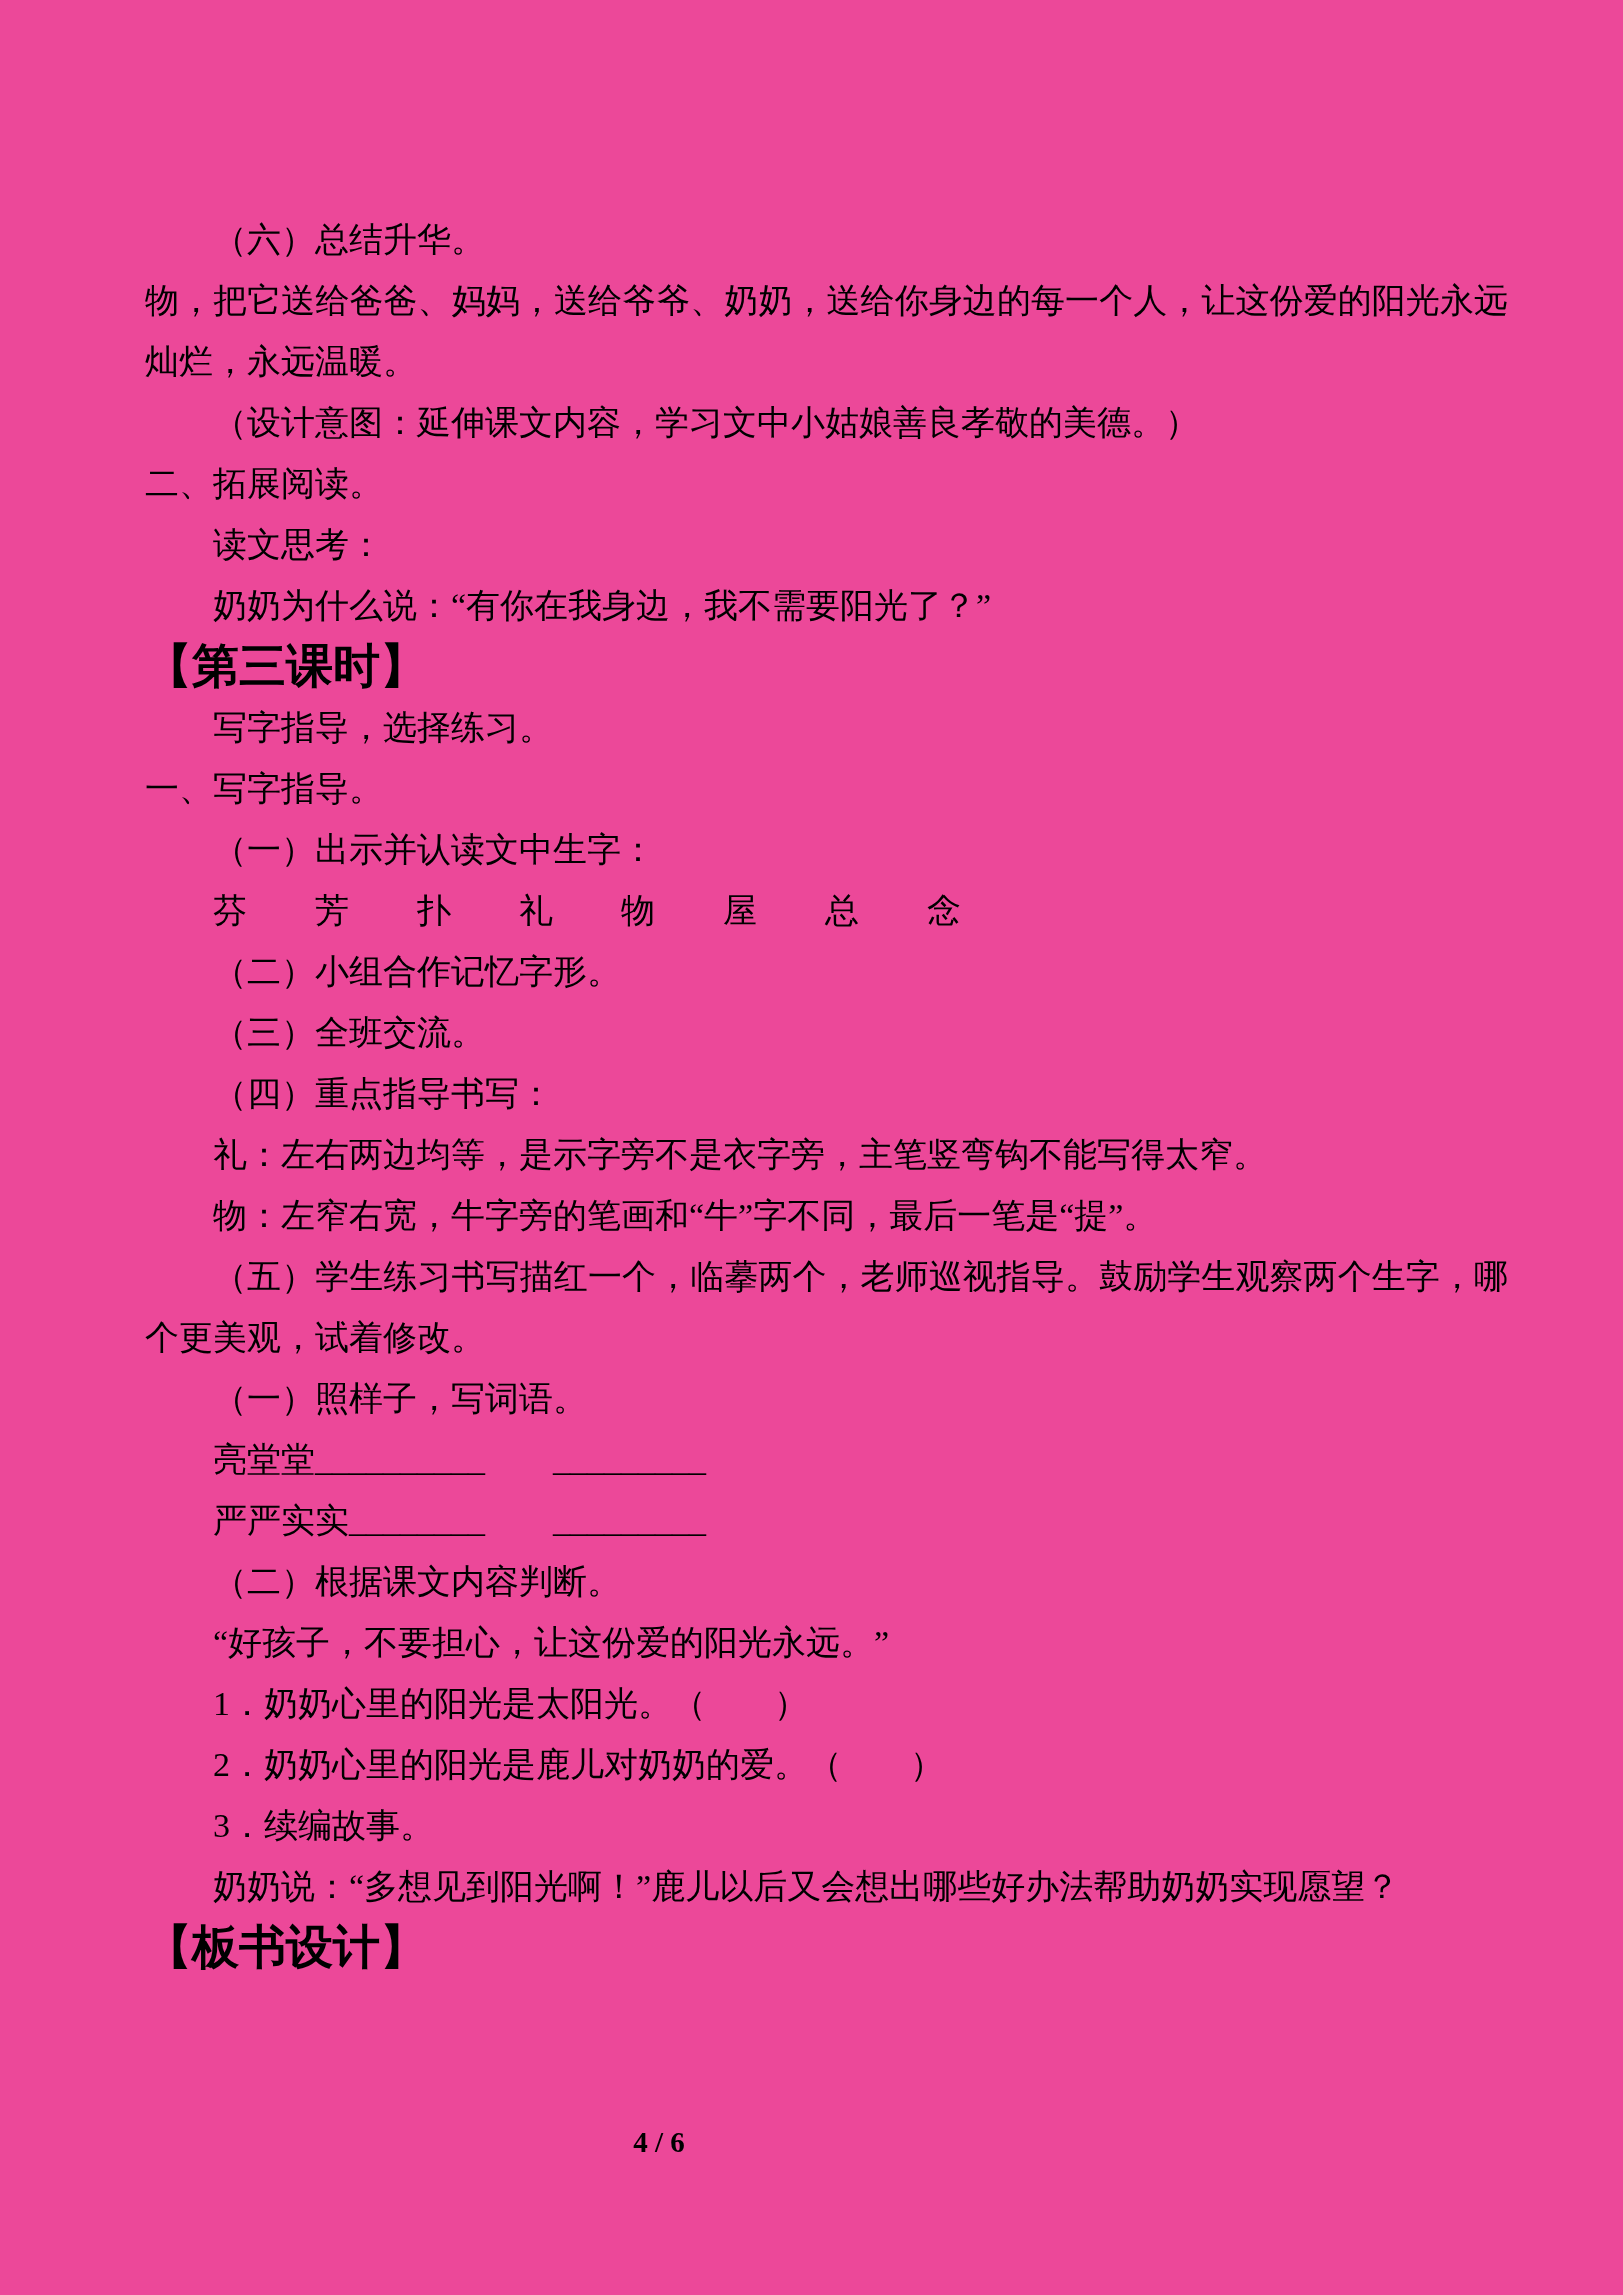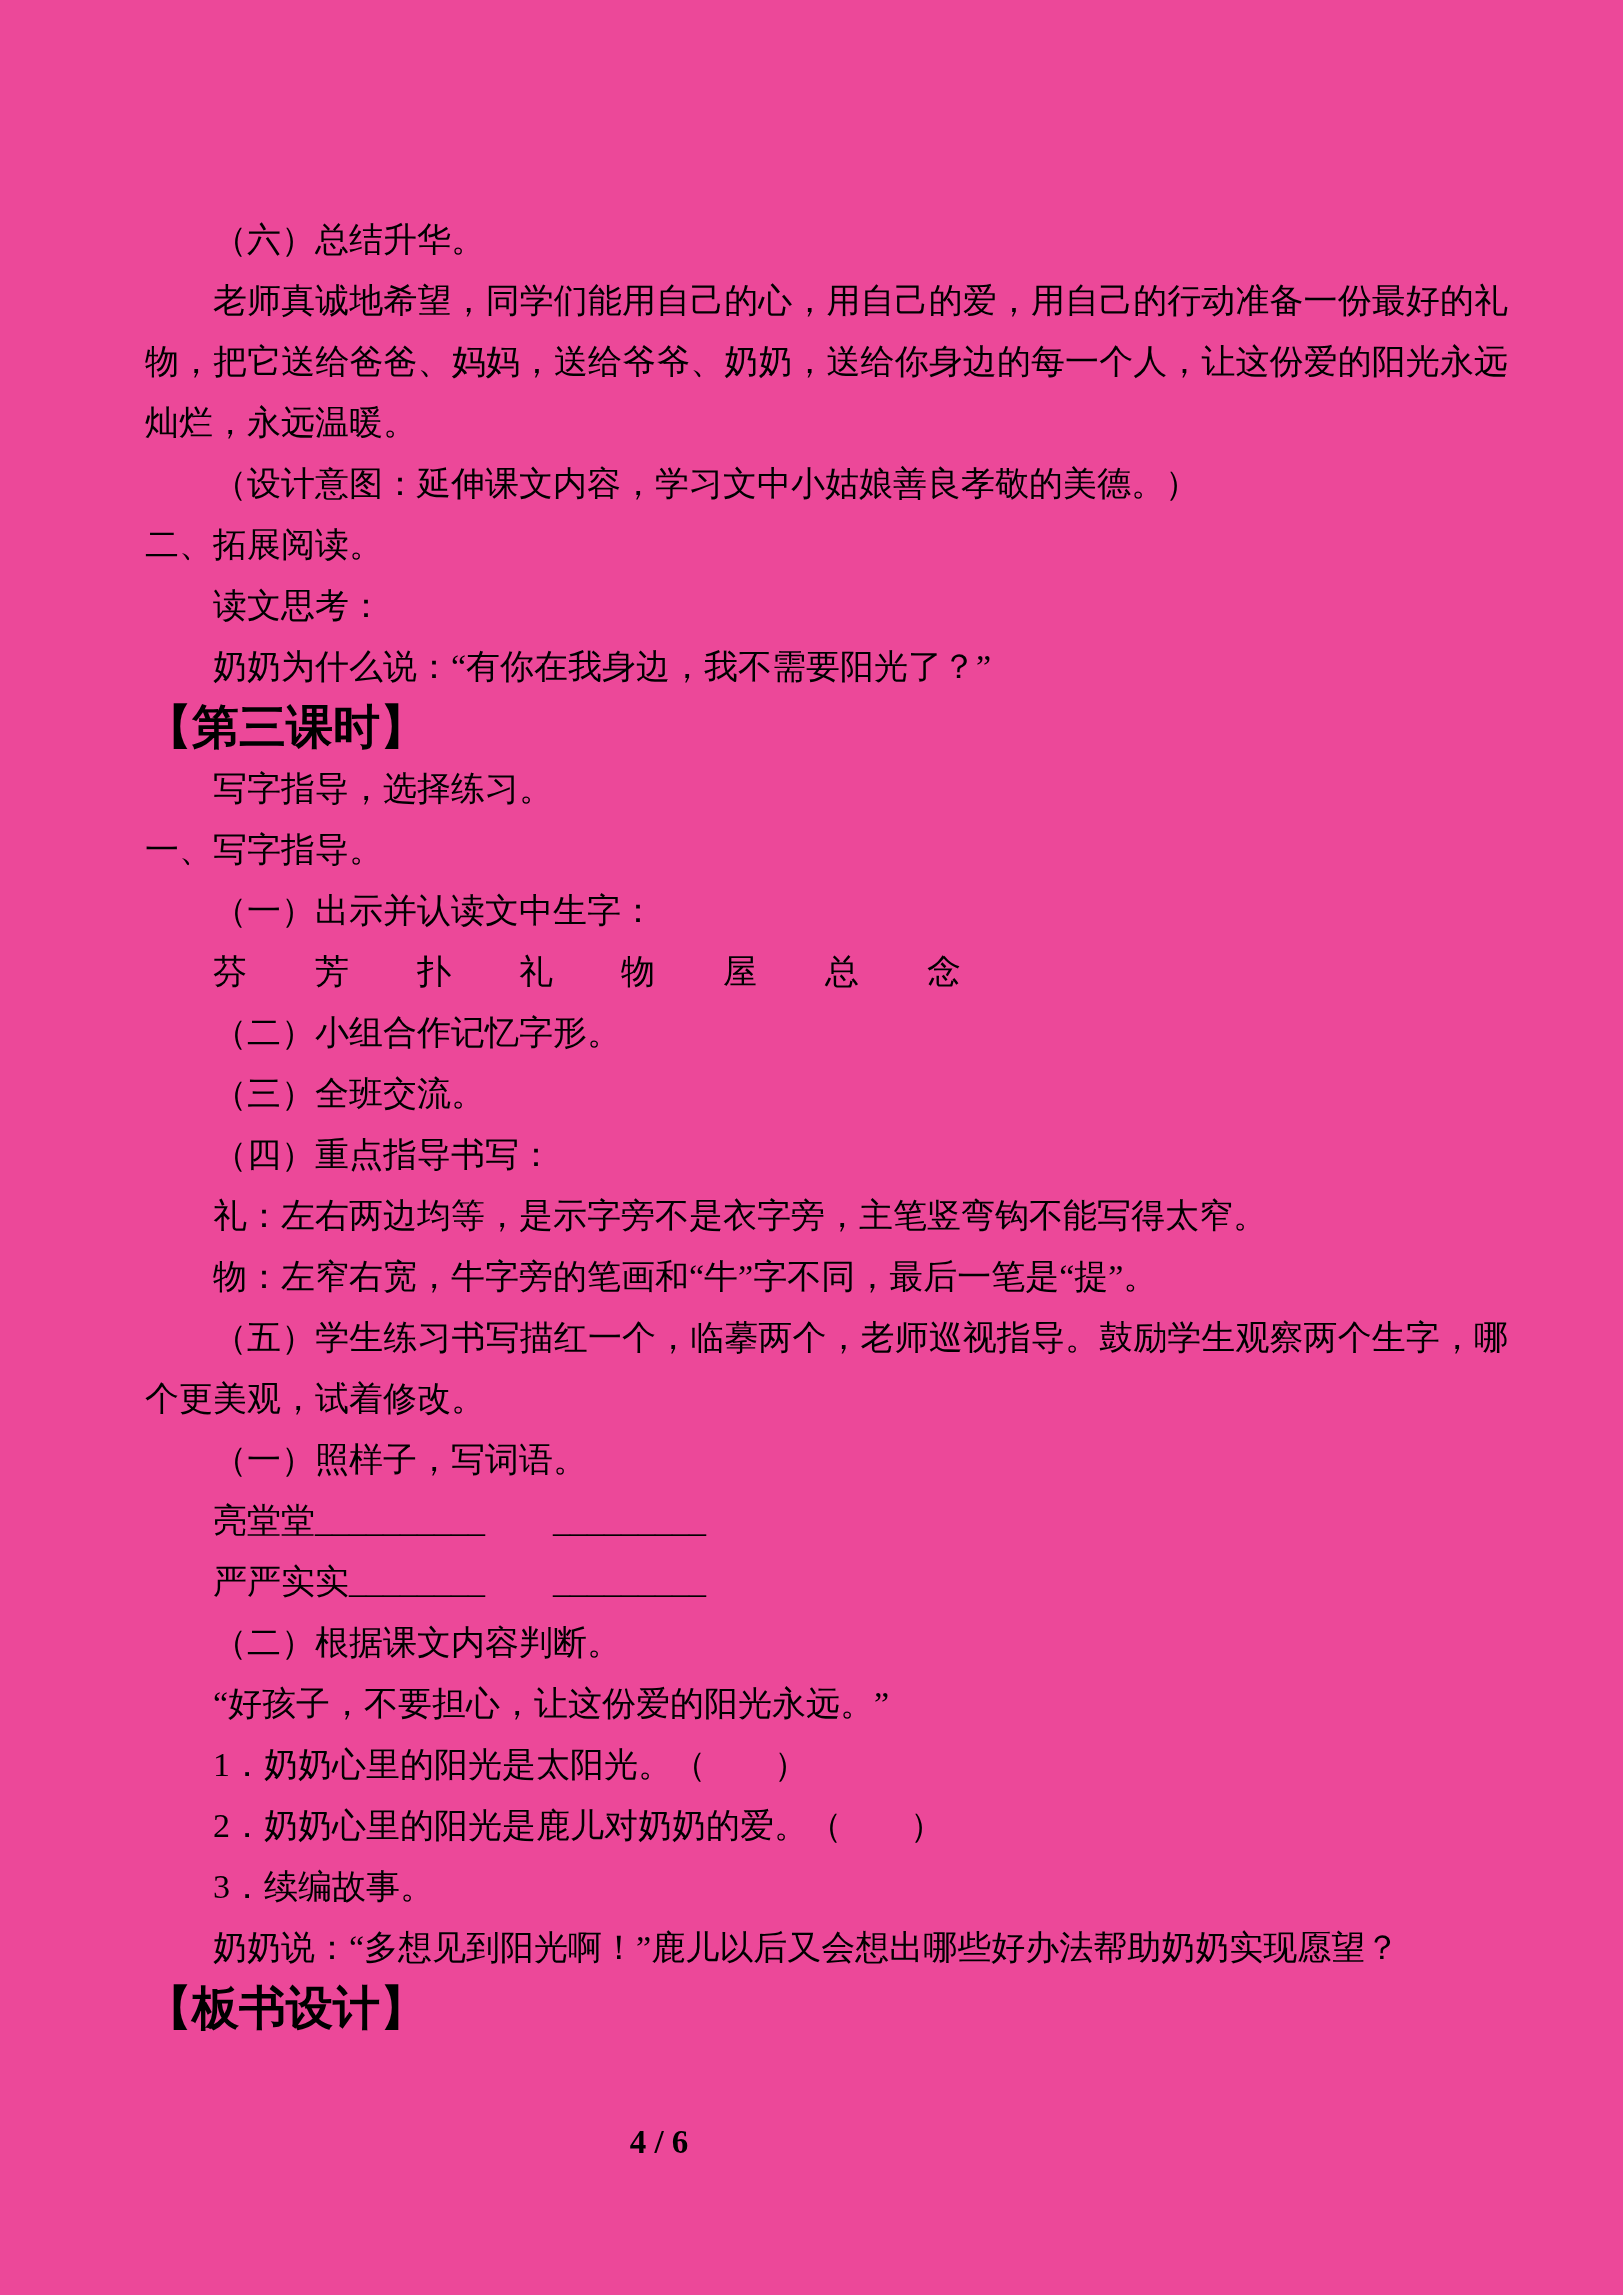--- a/index.html
+++ b/index.html
@@ -34,32 +34,31 @@
   .fill {
     text-align: justify;
     text-align-last: justify;
   }
   .footer {
     position: absolute;
     left: 0;
     top: 2122px;
     width: 1318px;
     text-align: center;
-    font-size: 33px;
+    font-size: 29px;
     font-weight: bold;
     line-height: 41px;
     font-family: "Liberation Serif", "DejaVu Serif", serif;
   }
 </style>
 </head>
 <body>
 
 <div class="page">
   <div class="line indent">（六）总结升华。</div>
-  <div class="line indent fill">老师真诚地希望，同学们能用自己的心，用自己的爱，用自己的行动准备一份最好的礼</div>
   <div class="line fill">物，把它送给爸爸、妈妈，送给爷爷、奶奶，送给你身边的每一个人，让这份爱的阳光永远</div>
   <div class="line">灿烂，永远温暖。</div>
   <div class="line indent">（设计意图：延伸课文内容，学习文中小姑娘善良孝敬的美德。）</div>
   <div class="line">二、拓展阅读。</div>
   <div class="line indent">读文思考：</div>
   <div class="line indent">奶奶为什么说：“有你在我身边，我不需要阳光了？”</div>
   <div class="line heading">【第三课时】</div>
   <div class="line indent">写字指导，选择练习。</div>
   <div class="line">一、写字指导。</div>
   <div class="line indent">（一）出示并认读文中生字：</div>

